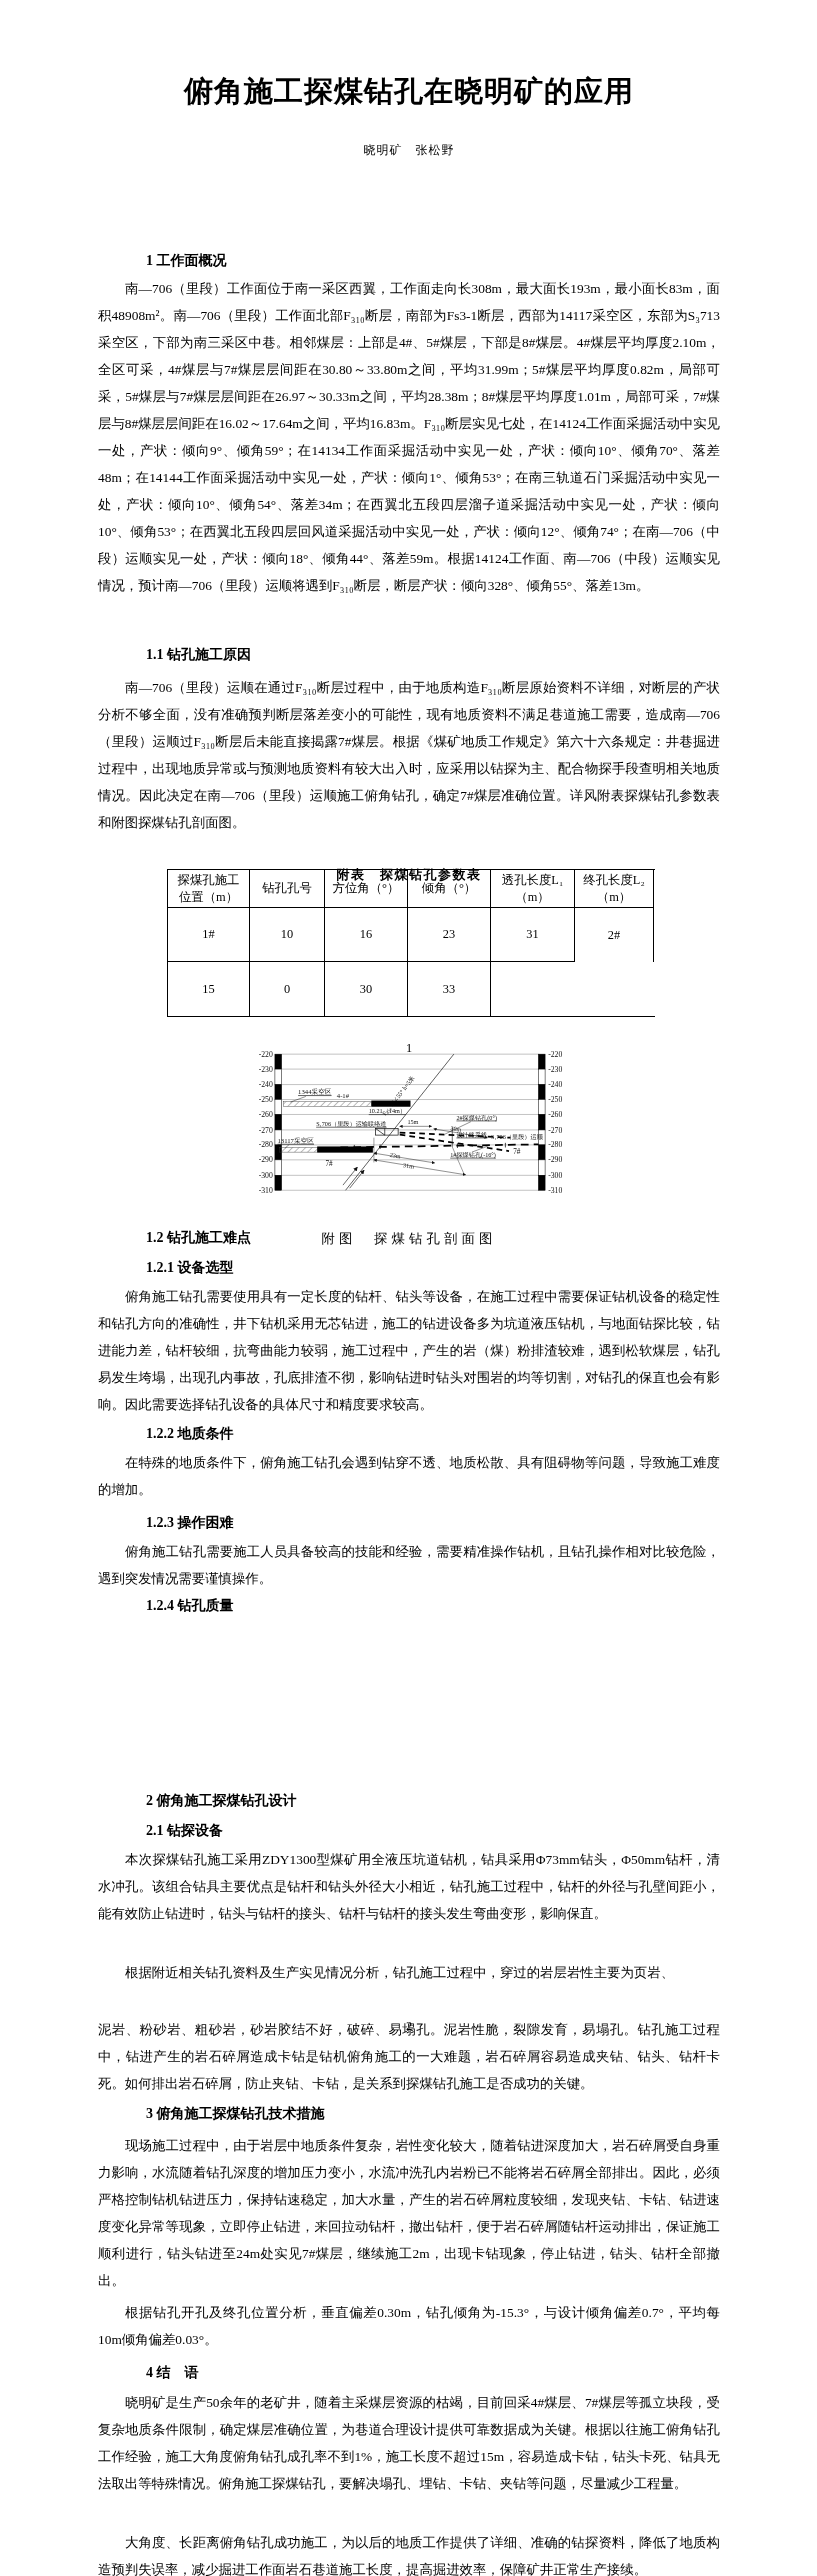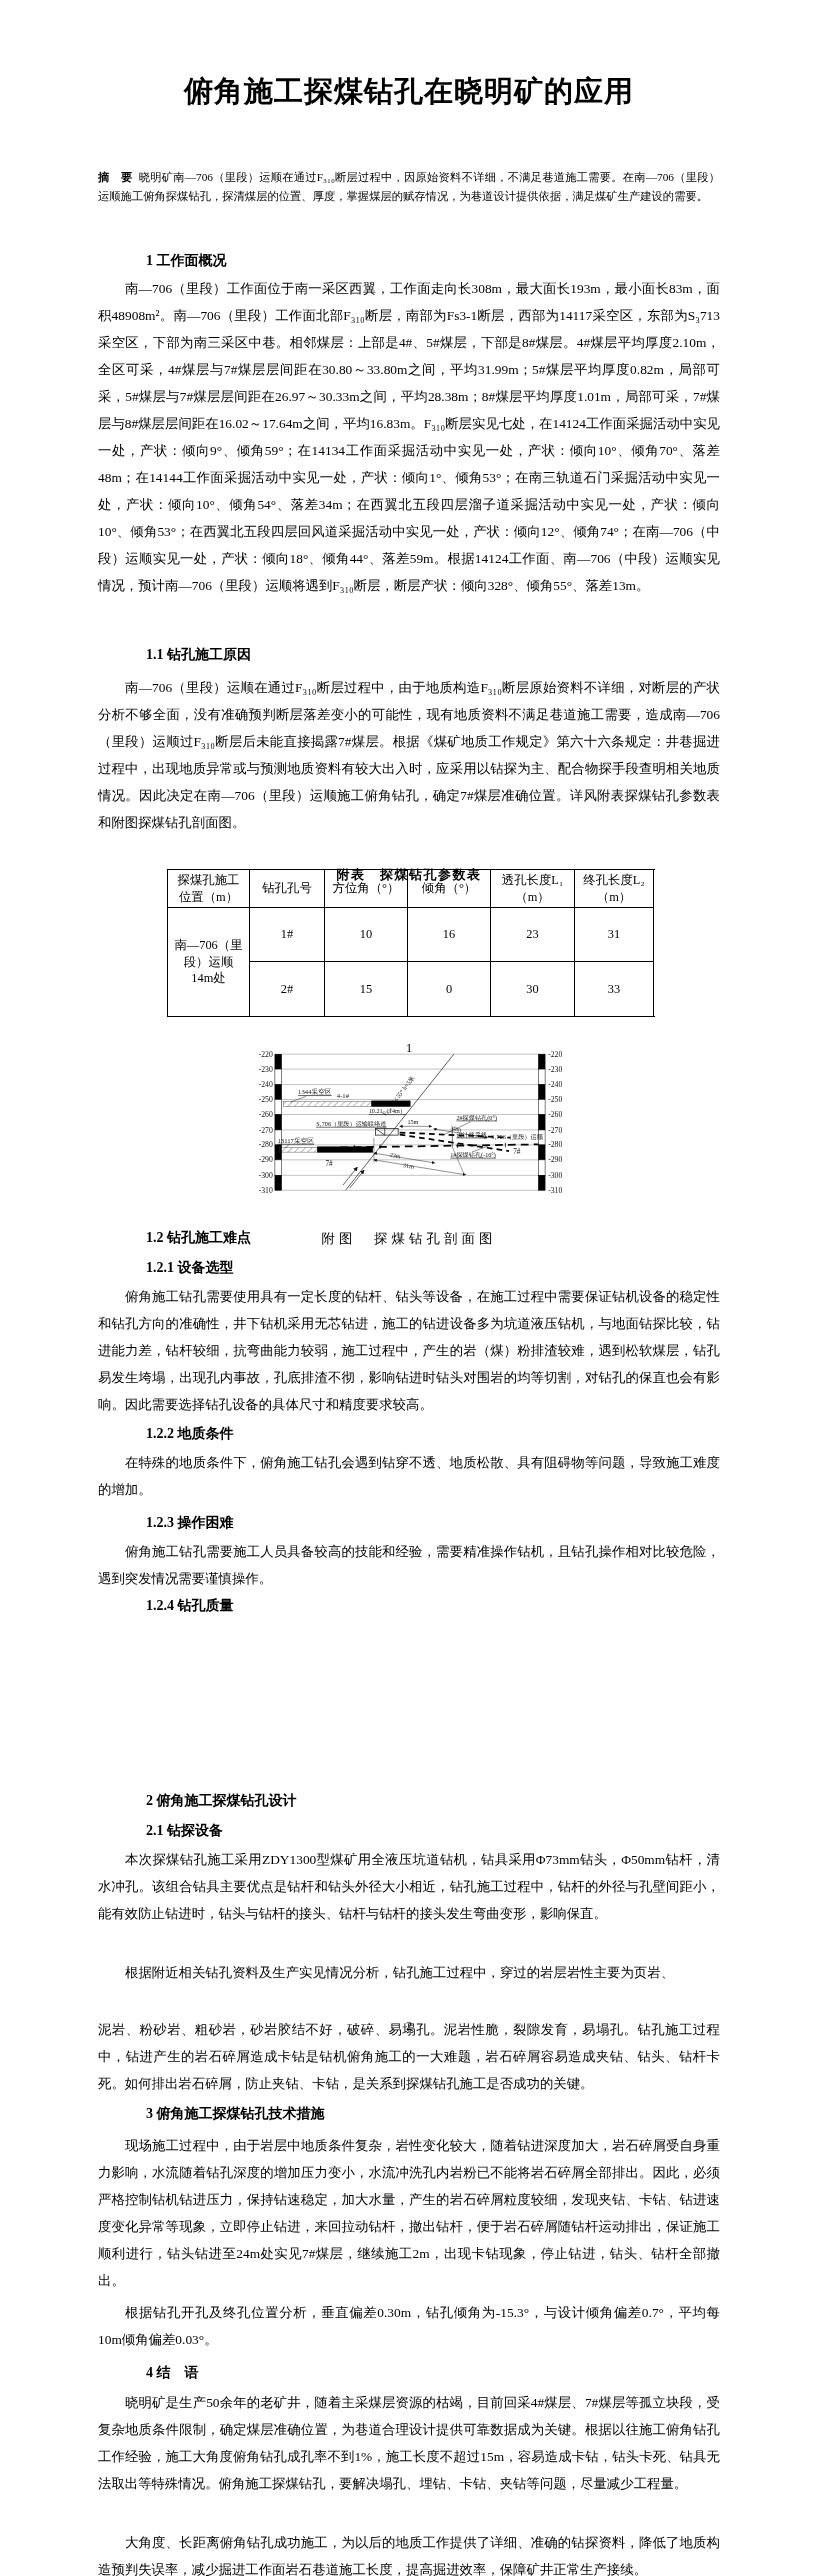--- a/index.html
+++ b/index.html
@@ -31,42 +31,39 @@
   .figwrap{position:absolute;left:245px;top:1050px;}
   svg text{font-family:"Liberation Serif","DejaVu Serif",serif;fill:#111;}
   .u{text-decoration:underline;}
 </style>
 </head>
 <body>
 
 <div class="page">
 
   <div class="center title" style="top:47px">俯角施工探煤钻孔在晓明矿的应用</div>
-
-  <div class="blk small" style="top:168px">
-    <span class="lbl">摘　要</span><span>晓明矿南—706（里段）运顺在通过F₃₁₀断层过程中，因原始资料不详细，不满足巷道施工需要。在南—706（里段）运顺施工俯角探煤钻孔，探清煤层的位置、厚度，掌握煤层的赋存情况，为巷道设计提供依据，满足煤矿生产建设的需要。</span>
-  </div>
+  <div class="center authors" style="top:117px">晓明矿　张松野</div>
+
 
   <div class="blk h" style="top:251px">1 工作面概况</div>
   <div class="blk para" style="top:275px">南—706（里段）工作面位于南一采区西翼，工作面走向长308m，最大面长193m，最小面长83m，面积48908m²。南—706（里段）工作面北部F₃₁₀断层，南部为Fs3-1断层，西部为14117采空区，东部为S₃713采空区，下部为南三采区中巷。相邻煤层：上部是4#、5#煤层，下部是8#煤层。4#煤层平均厚度2.10m，全区可采，4#煤层与7#煤层层间距在30.80～33.80m之间，平均31.99m；5#煤层平均厚度0.82m，局部可采，5#煤层与7#煤层层间距在26.97～30.33m之间，平均28.38m；8#煤层平均厚度1.01m，局部可采，7#煤层与8#煤层层间距在16.02～17.64m之间，平均16.83m。F₃₁₀断层实见七处，在14124工作面采掘活动中实见一处，产状：倾向9°、倾角59°；在14134工作面采掘活动中实见一处，产状：倾向10°、倾角70°、落差48m；在14144工作面采掘活动中实见一处，产状：倾向1°、倾角53°；在南三轨道石门采掘活动中实见一处，产状：倾向10°、倾角54°、落差34m；在西翼北五段四层溜子道采掘活动中实见一处，产状：倾向10°、倾角53°；在西翼北五段四层回风道采掘活动中实见一处，产状：倾向12°、倾角74°；在南—706（中段）运顺实见一处，产状：倾向18°、倾角44°、落差59m。根据14124工作面、南—706（中段）运顺实见情况，预计南—706（里段）运顺将遇到F₃₁₀断层，断层产状：倾向328°、倾角55°、落差13m。</div>
 
   <div class="blk h" style="top:645px">1.1 钻孔施工原因</div>
   <div class="blk para" style="top:674px">南—706（里段）运顺在通过F₃₁₀断层过程中，由于地质构造F₃₁₀断层原始资料不详细，对断层的产状分析不够全面，没有准确预判断层落差变小的可能性，现有地质资料不满足巷道施工需要，造成南—706（里段）运顺过F₃₁₀断层后未能直接揭露7#煤层。根据《煤矿地质工作规定》第六十六条规定：井巷掘进过程中，出现地质异常或与预测地质资料有较大出入时，应采用以钻探为主、配合物探手段查明相关地质情况。因此决定在南—706（里段）运顺施工俯角钻孔，确定7#煤层准确位置。详风附表探煤钻孔参数表和附图探煤钻孔剖面图。</div>
 
   <div class="center tbltitle" style="top:841px">附表　探煤钻孔参数表</div>
 
   <div class="dtable">
     <div class="c hb">探煤孔施工位置（m）</div>
     <div class="c hb">钻孔孔号</div>
     <div class="c hb">方位角（°）</div>
     <div class="c hb">倾角（°）</div>
     <div class="c hb">透孔长度L₁（m）</div>
     <div class="c hb">终孔长度L₂（m）</div>
 
-    <div class="c loc">南—706（里段）运顺14m处</div>
     <div class="c hb">1#</div>
     <div class="c hb">10</div>
     <div class="c hb">16</div>
     <div class="c hb">23</div>
     <div class="c hb">31</div>
 
     <div class="c">2#</div>
     <div class="c">15</div>
     <div class="c">0</div>
     <div class="c">30</div>

